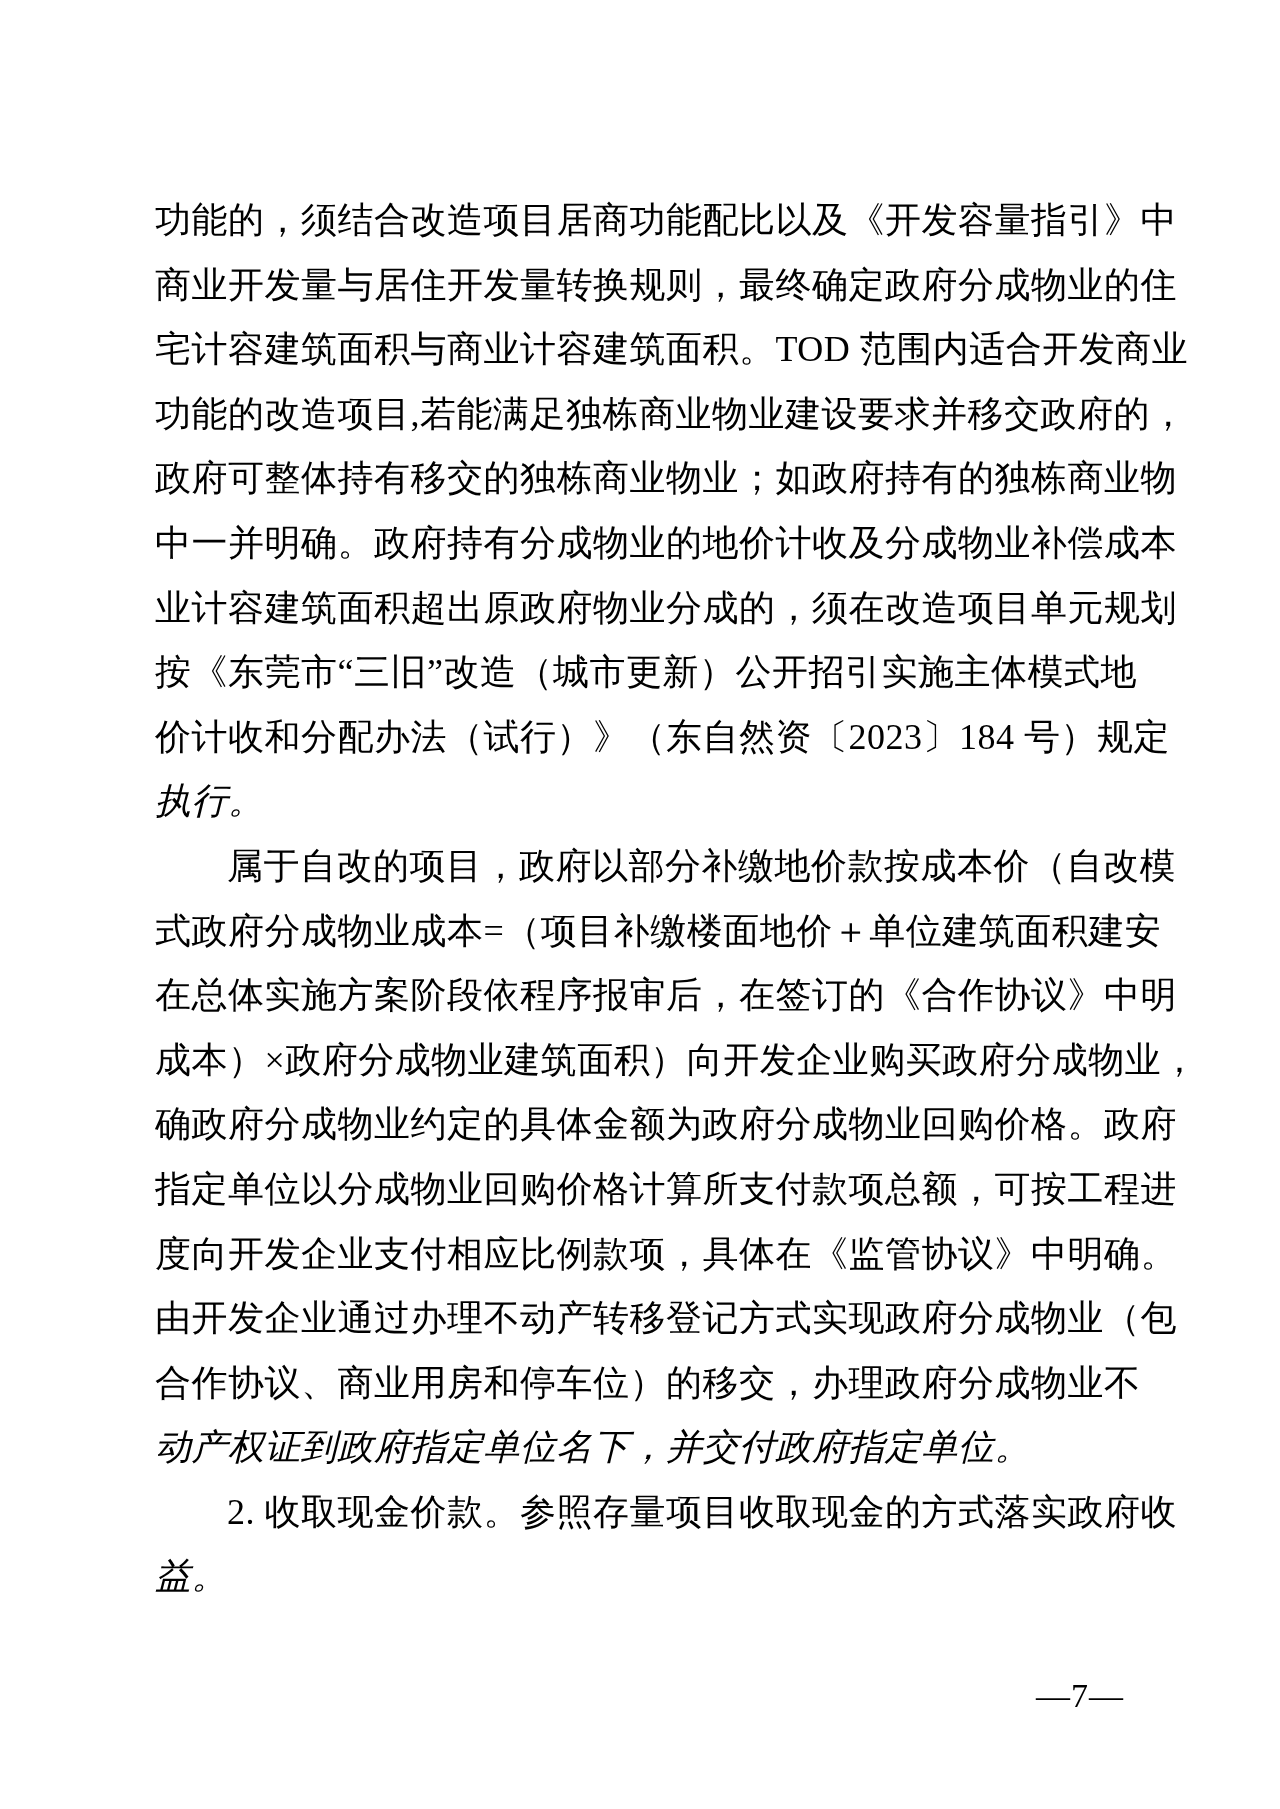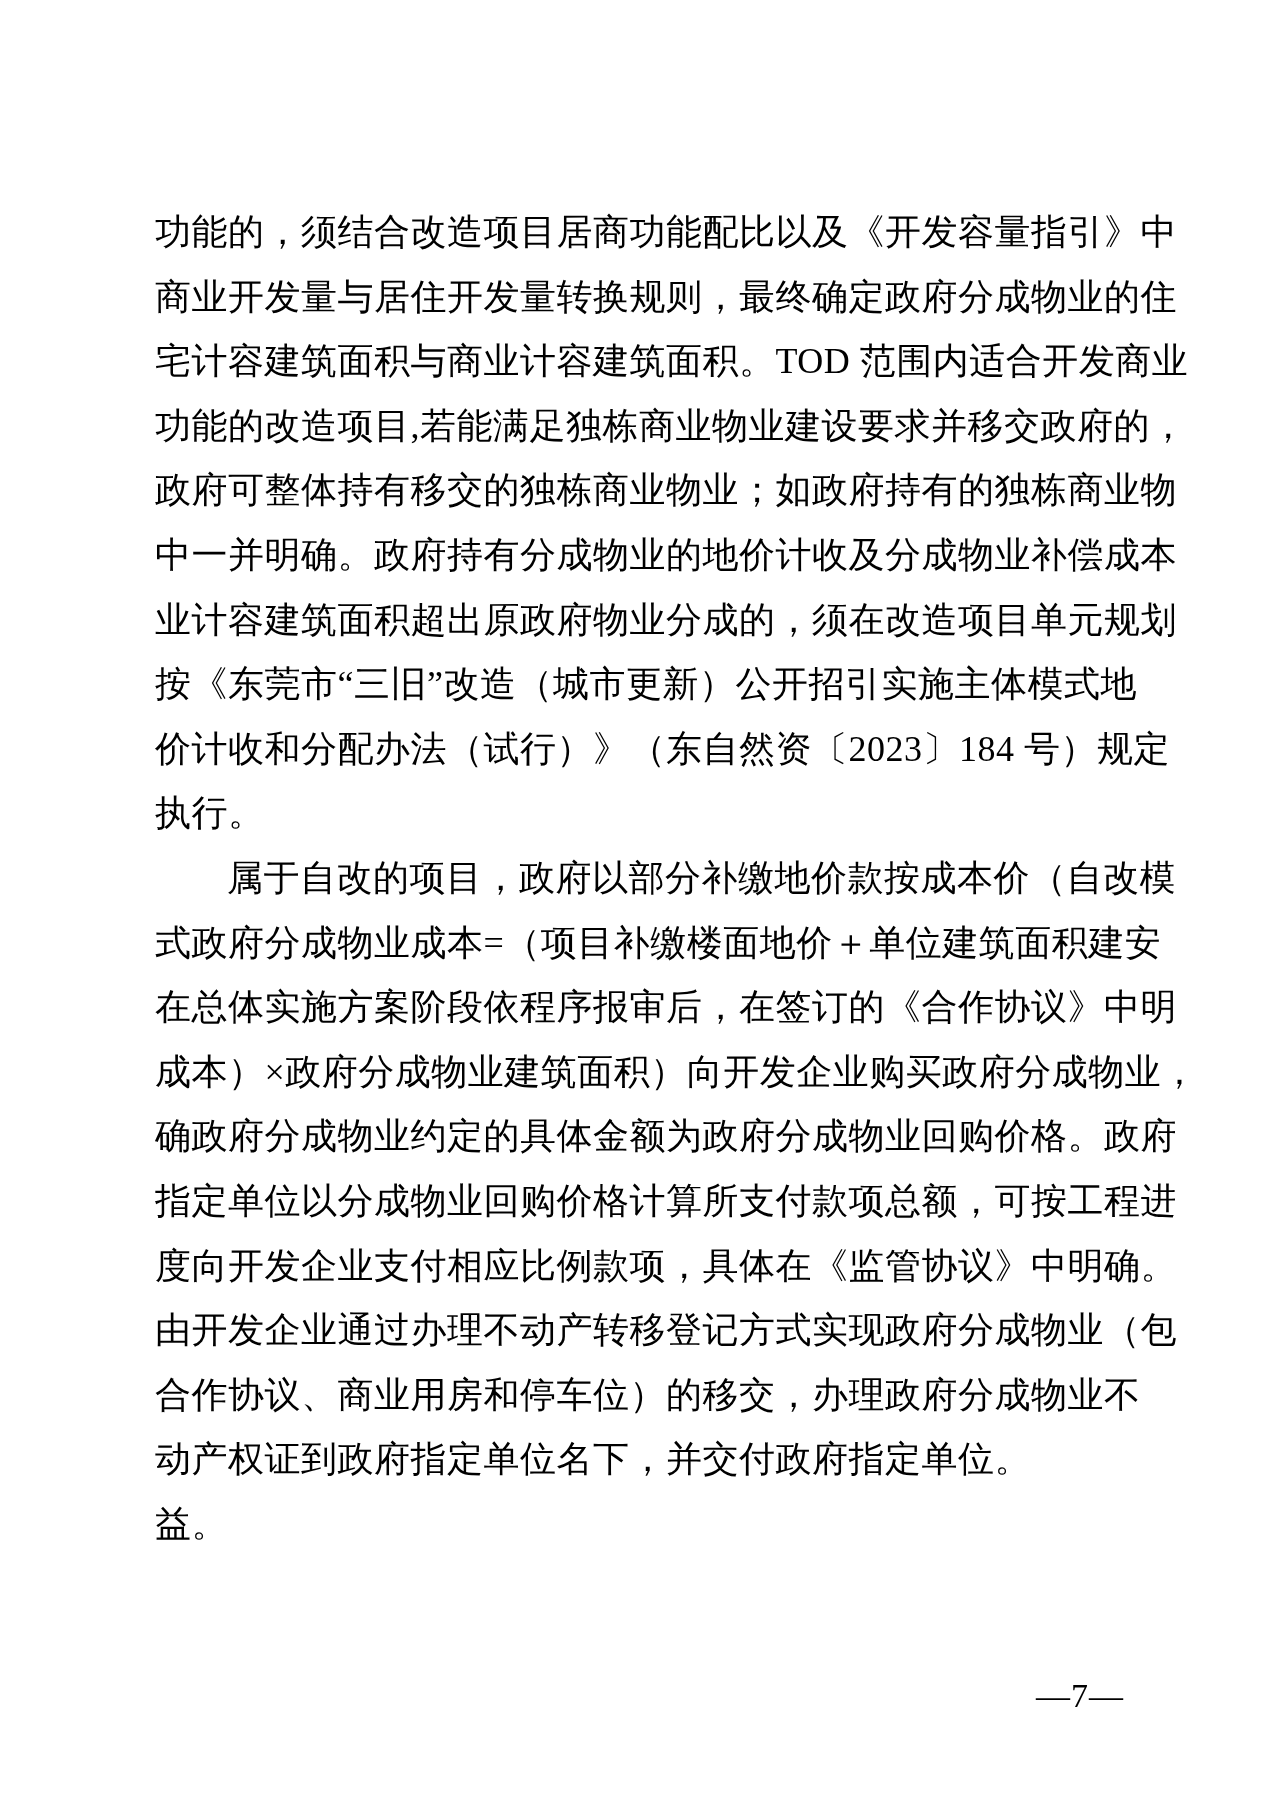--- a/index.html
+++ b/index.html
@@ -12,40 +12,41 @@
     width: 1280px;
     height: 1809px;
     background: #ffffff;
     font-family: "Liberation Serif", "DejaVu Serif", serif;
     color: #000000;
     overflow: hidden;
   }
   .content {
     position: absolute;
     left: 155px;
-    top: 200px;
+    top: 188px;
     width: 982px;
     font-size: 36px;
     line-height: 64.6px;
     letter-spacing: 0.5px;
   }
   .text-line {
     height: 64.6px;
     white-space: nowrap;
     text-align: justify;
     text-align-last: justify;
     text-justify: inter-character;
     overflow: visible;
   }
   .text-line.indent {
     padding-left: 72px;
   }
   .text-line.para-end {
     text-align: left;
     text-align-last: left;
+    font-style: italic;
   }
   .page-number {
     position: absolute;
     left: 1036px;
     top: 1672px;
     font-size: 34px;
     line-height: 48px;
     letter-spacing: 1px;
     color: #000000;
   }
@@ -68,16 +69,17 @@
       <div class="text-line indent">属于自改的项目，政府以部分补缴地价款按成本价（自改模</div>
       <div class="text-line">式政府分成物业成本=（项目补缴楼面地价＋单位建筑面积建安</div>
       <div class="text-line">在总体实施方案阶段依程序报审后，在签订的《合作协议》中明</div>
       <div class="text-line">成本）×政府分成物业建筑面积）向开发企业购买政府分成物业，</div>
       <div class="text-line">确政府分成物业约定的具体金额为政府分成物业回购价格。政府</div>
       <div class="text-line">指定单位以分成物业回购价格计算所支付款项总额，可按工程进</div>
       <div class="text-line">度向开发企业支付相应比例款项，具体在《监管协议》中明确。</div>
       <div class="text-line">由开发企业通过办理不动产转移登记方式实现政府分成物业（包</div>
       <div class="text-line">合作协议、商业用房和停车位）的移交，办理政府分成物业不</div>
       <div class="text-line para-end">动产权证到政府指定单位名下，并交付政府指定单位。</div>
+      <div class="text-line indent">2. 收取现金价款。参照存量项目收取现金的方式落实政府收</div>
       <div class="text-line para-end">益。</div>
     </div>
   <div class="page-number">—7—</div>
 </div>
 
 </body></html>

